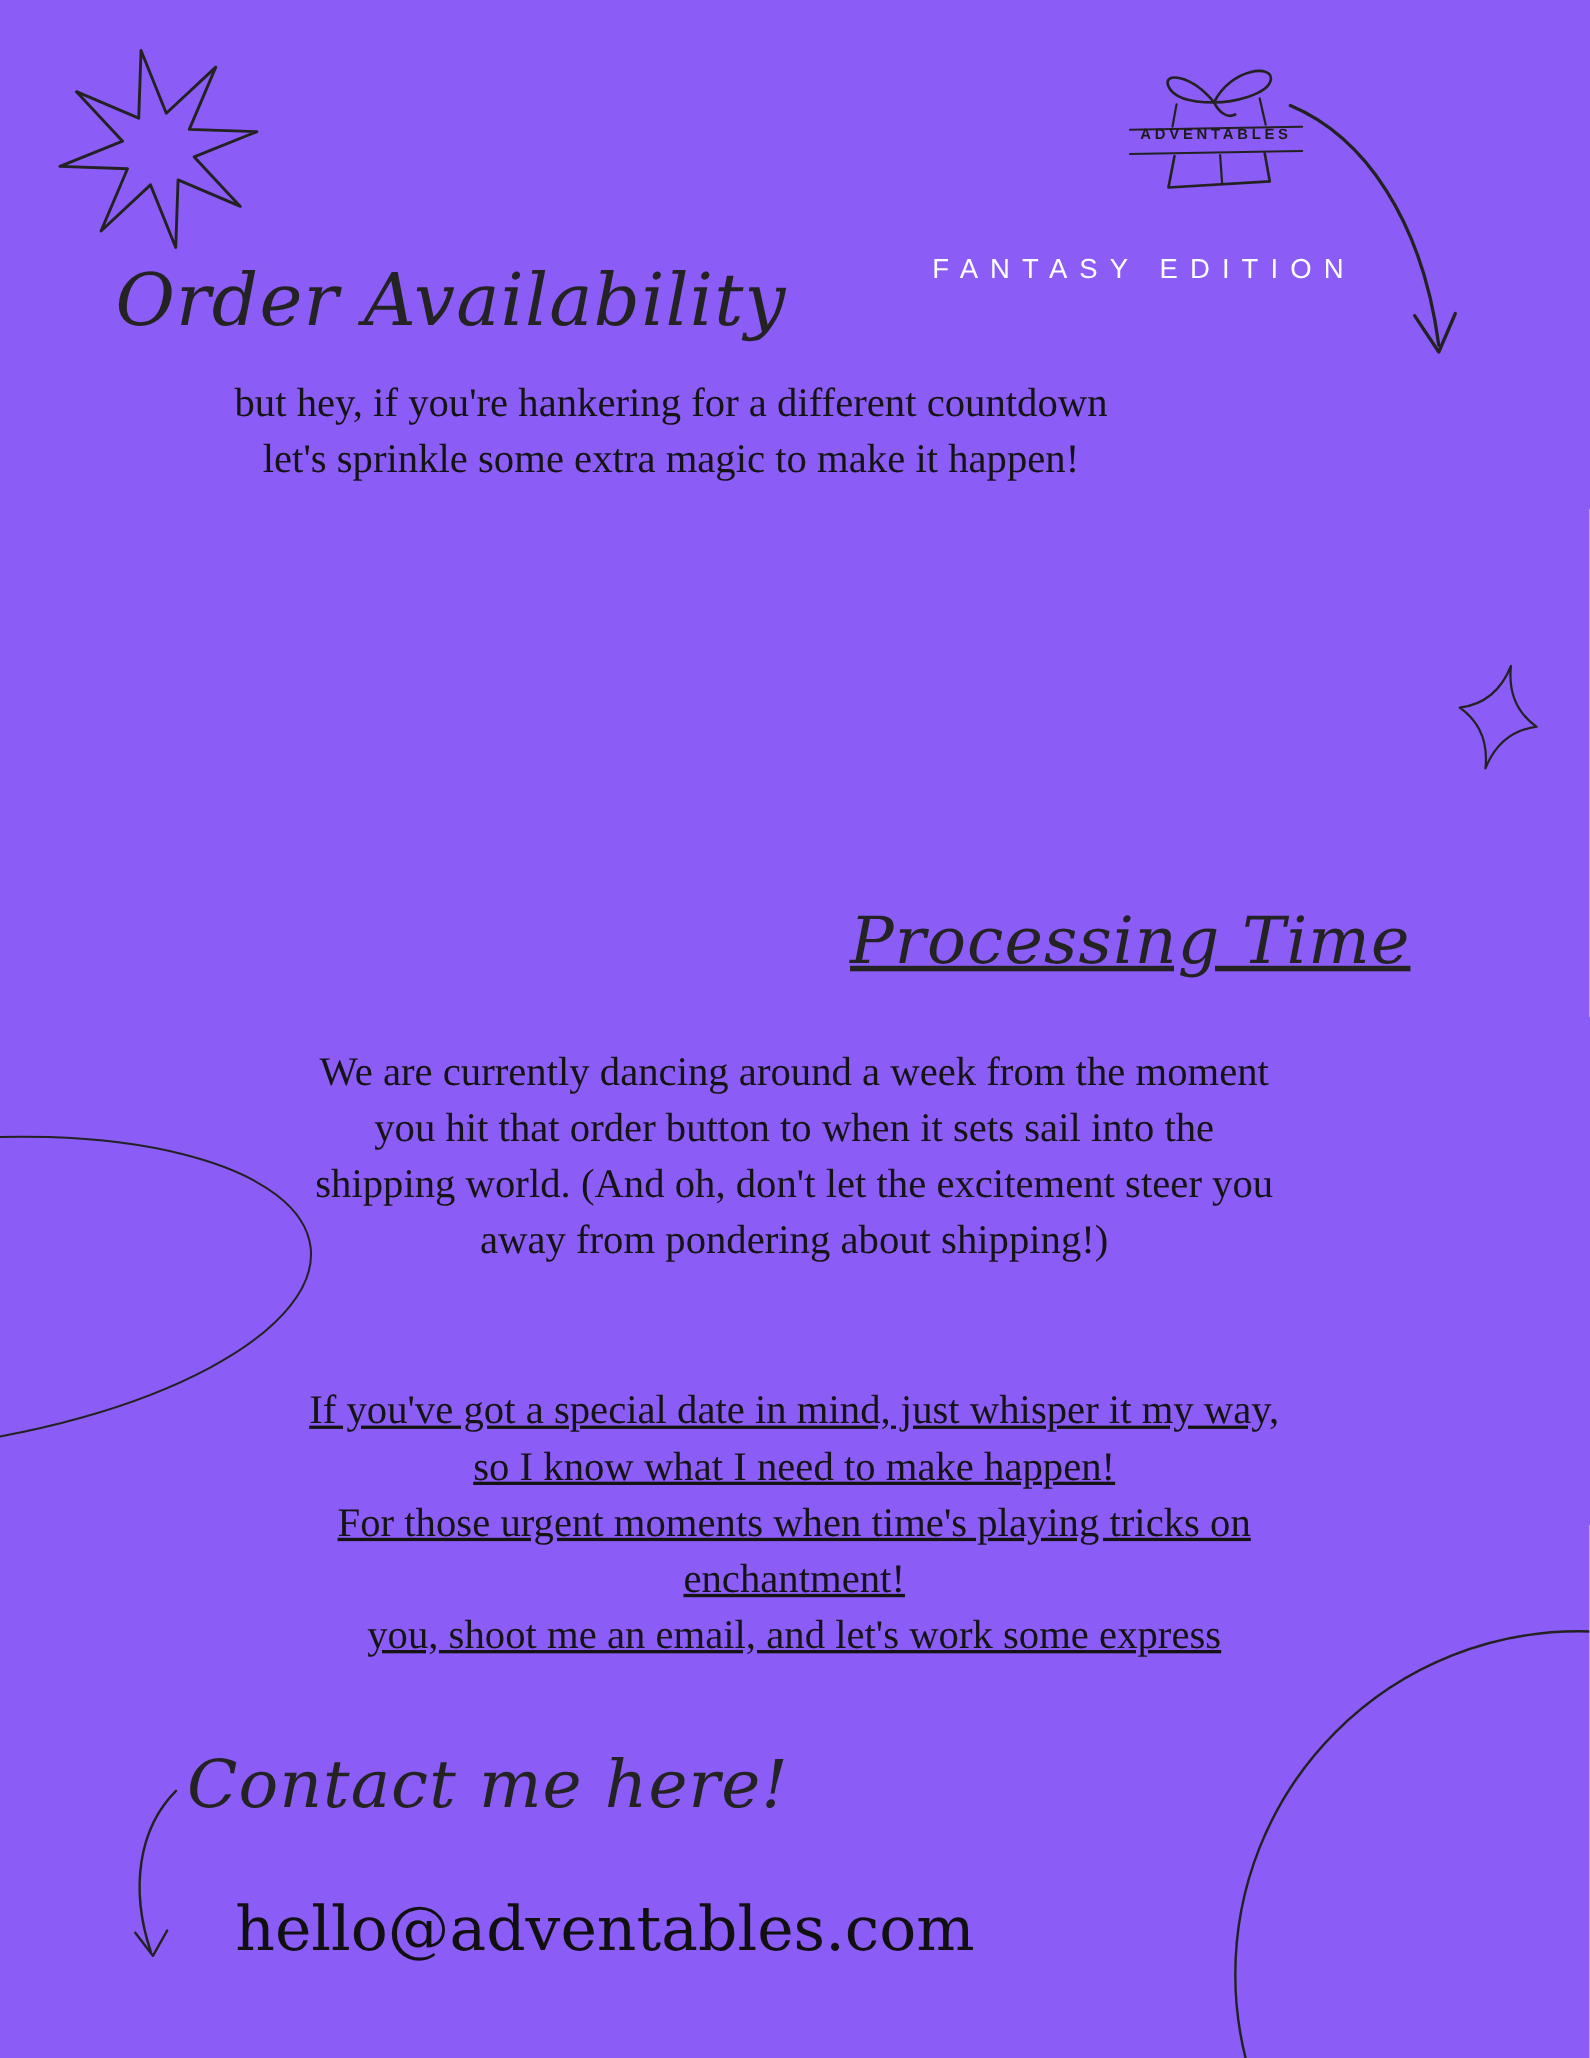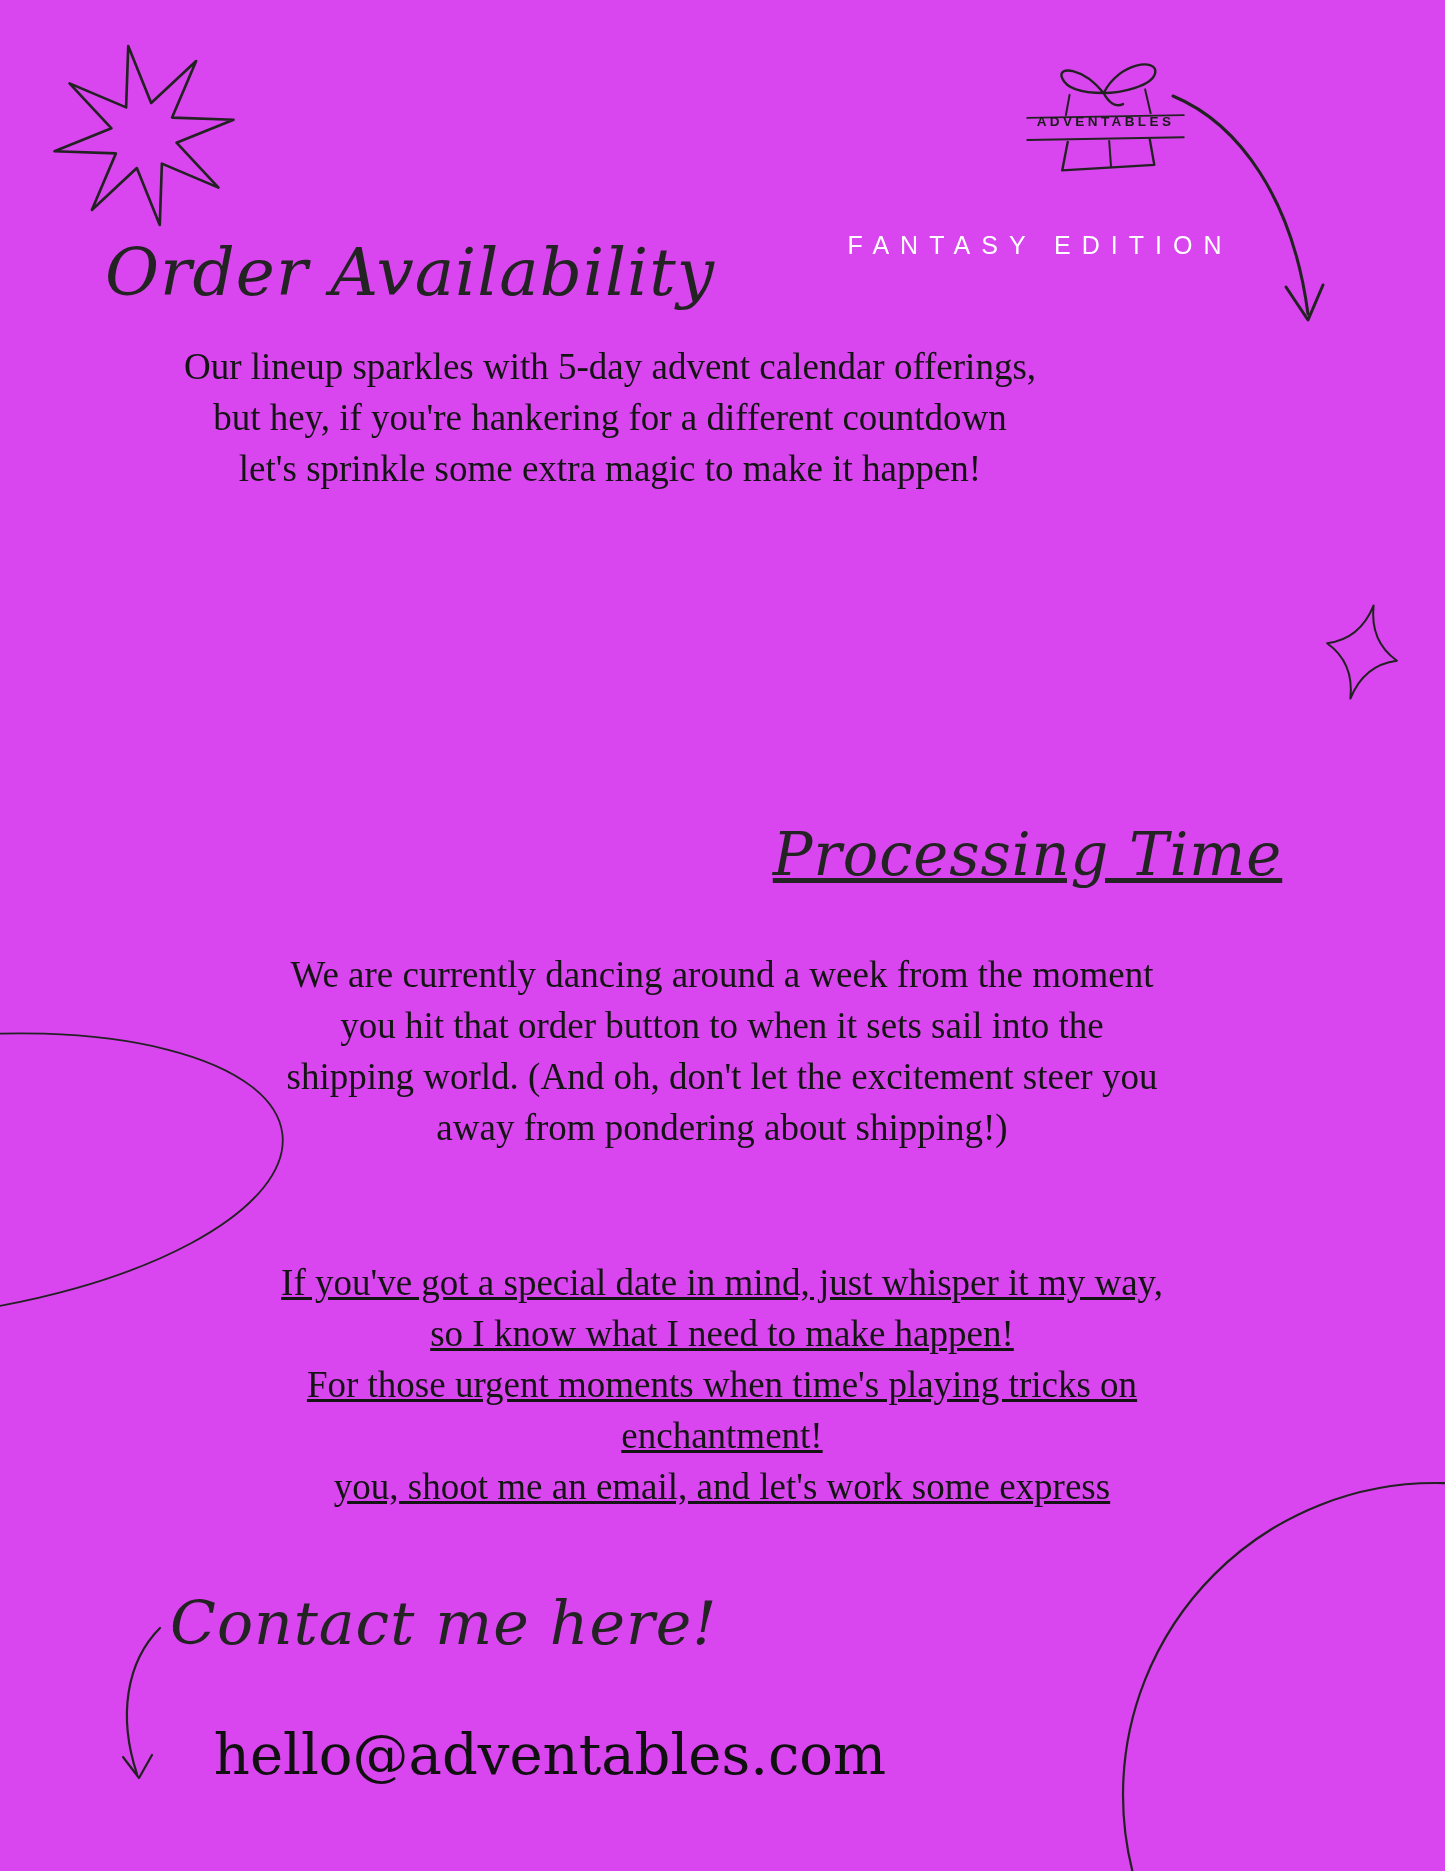--- a/index.html
+++ b/index.html
@@ -1,20 +1,20 @@
 <!DOCTYPE html>
 <html><head>
 <meta charset="utf-8">
 <style>
   html,body{margin:0;padding:0;background:#e9e8e6;}
   .canvas{
     position:relative;
     width:1445px;height:1871px;
     margin:0 auto;
-    background:#d946ef;
+    background:#8b5cf6;
     overflow:hidden;
     font-family:"Liberation Serif","DejaVu Serif",serif;
     color:#181818;
   }
   .abs{position:absolute;}
   svg{display:block;overflow:visible;}
   .line-art{fill:none;stroke:#222222;stroke-linecap:round;stroke-linejoin:round;}
 
   .brand-text{
     font-family:"Liberation Sans","DejaVu Sans",sans-serif;
@@ -89,21 +89,20 @@
       <path class="line-art" stroke-width="3" d="M8,8 C75,36 128,112 143,226"></path>
       <path class="line-art" stroke-width="3" d="M121,199 L143,232 L158,197"></path>
     </svg>
   </div>
 
   <div class="abs edition-text" style="left:800px;top:231px;width:480px;">FANTASY EDITION</div>
 
   <div class="abs script-heading" style="left:80px;top:234px;width:660px;font-size:66px;">Order Availability</div>
 
   <div class="abs body-block" style="left:40px;top:341px;width:1140px;">
-    <div class="body-line">Our lineup sparkles with 5-day advent calendar offerings,</div>
     <div class="body-line">but hey, if you're hankering for a different countdown</div>
     <div class="body-line">let's sprinkle some extra  magic to make it happen!</div>
   </div>
 
   <div class="abs" style="left:1322px;top:602px;transform:rotate(14deg);">
     <svg width="80" height="100" viewBox="0 0 80 100">
       <path class="line-art" stroke-width="2" d="M40,2 Q45,38 76,50 Q45,62 40,98 Q35,62 4,50 Q35,38 40,2 Z"></path>
     </svg>
   </div>
 

